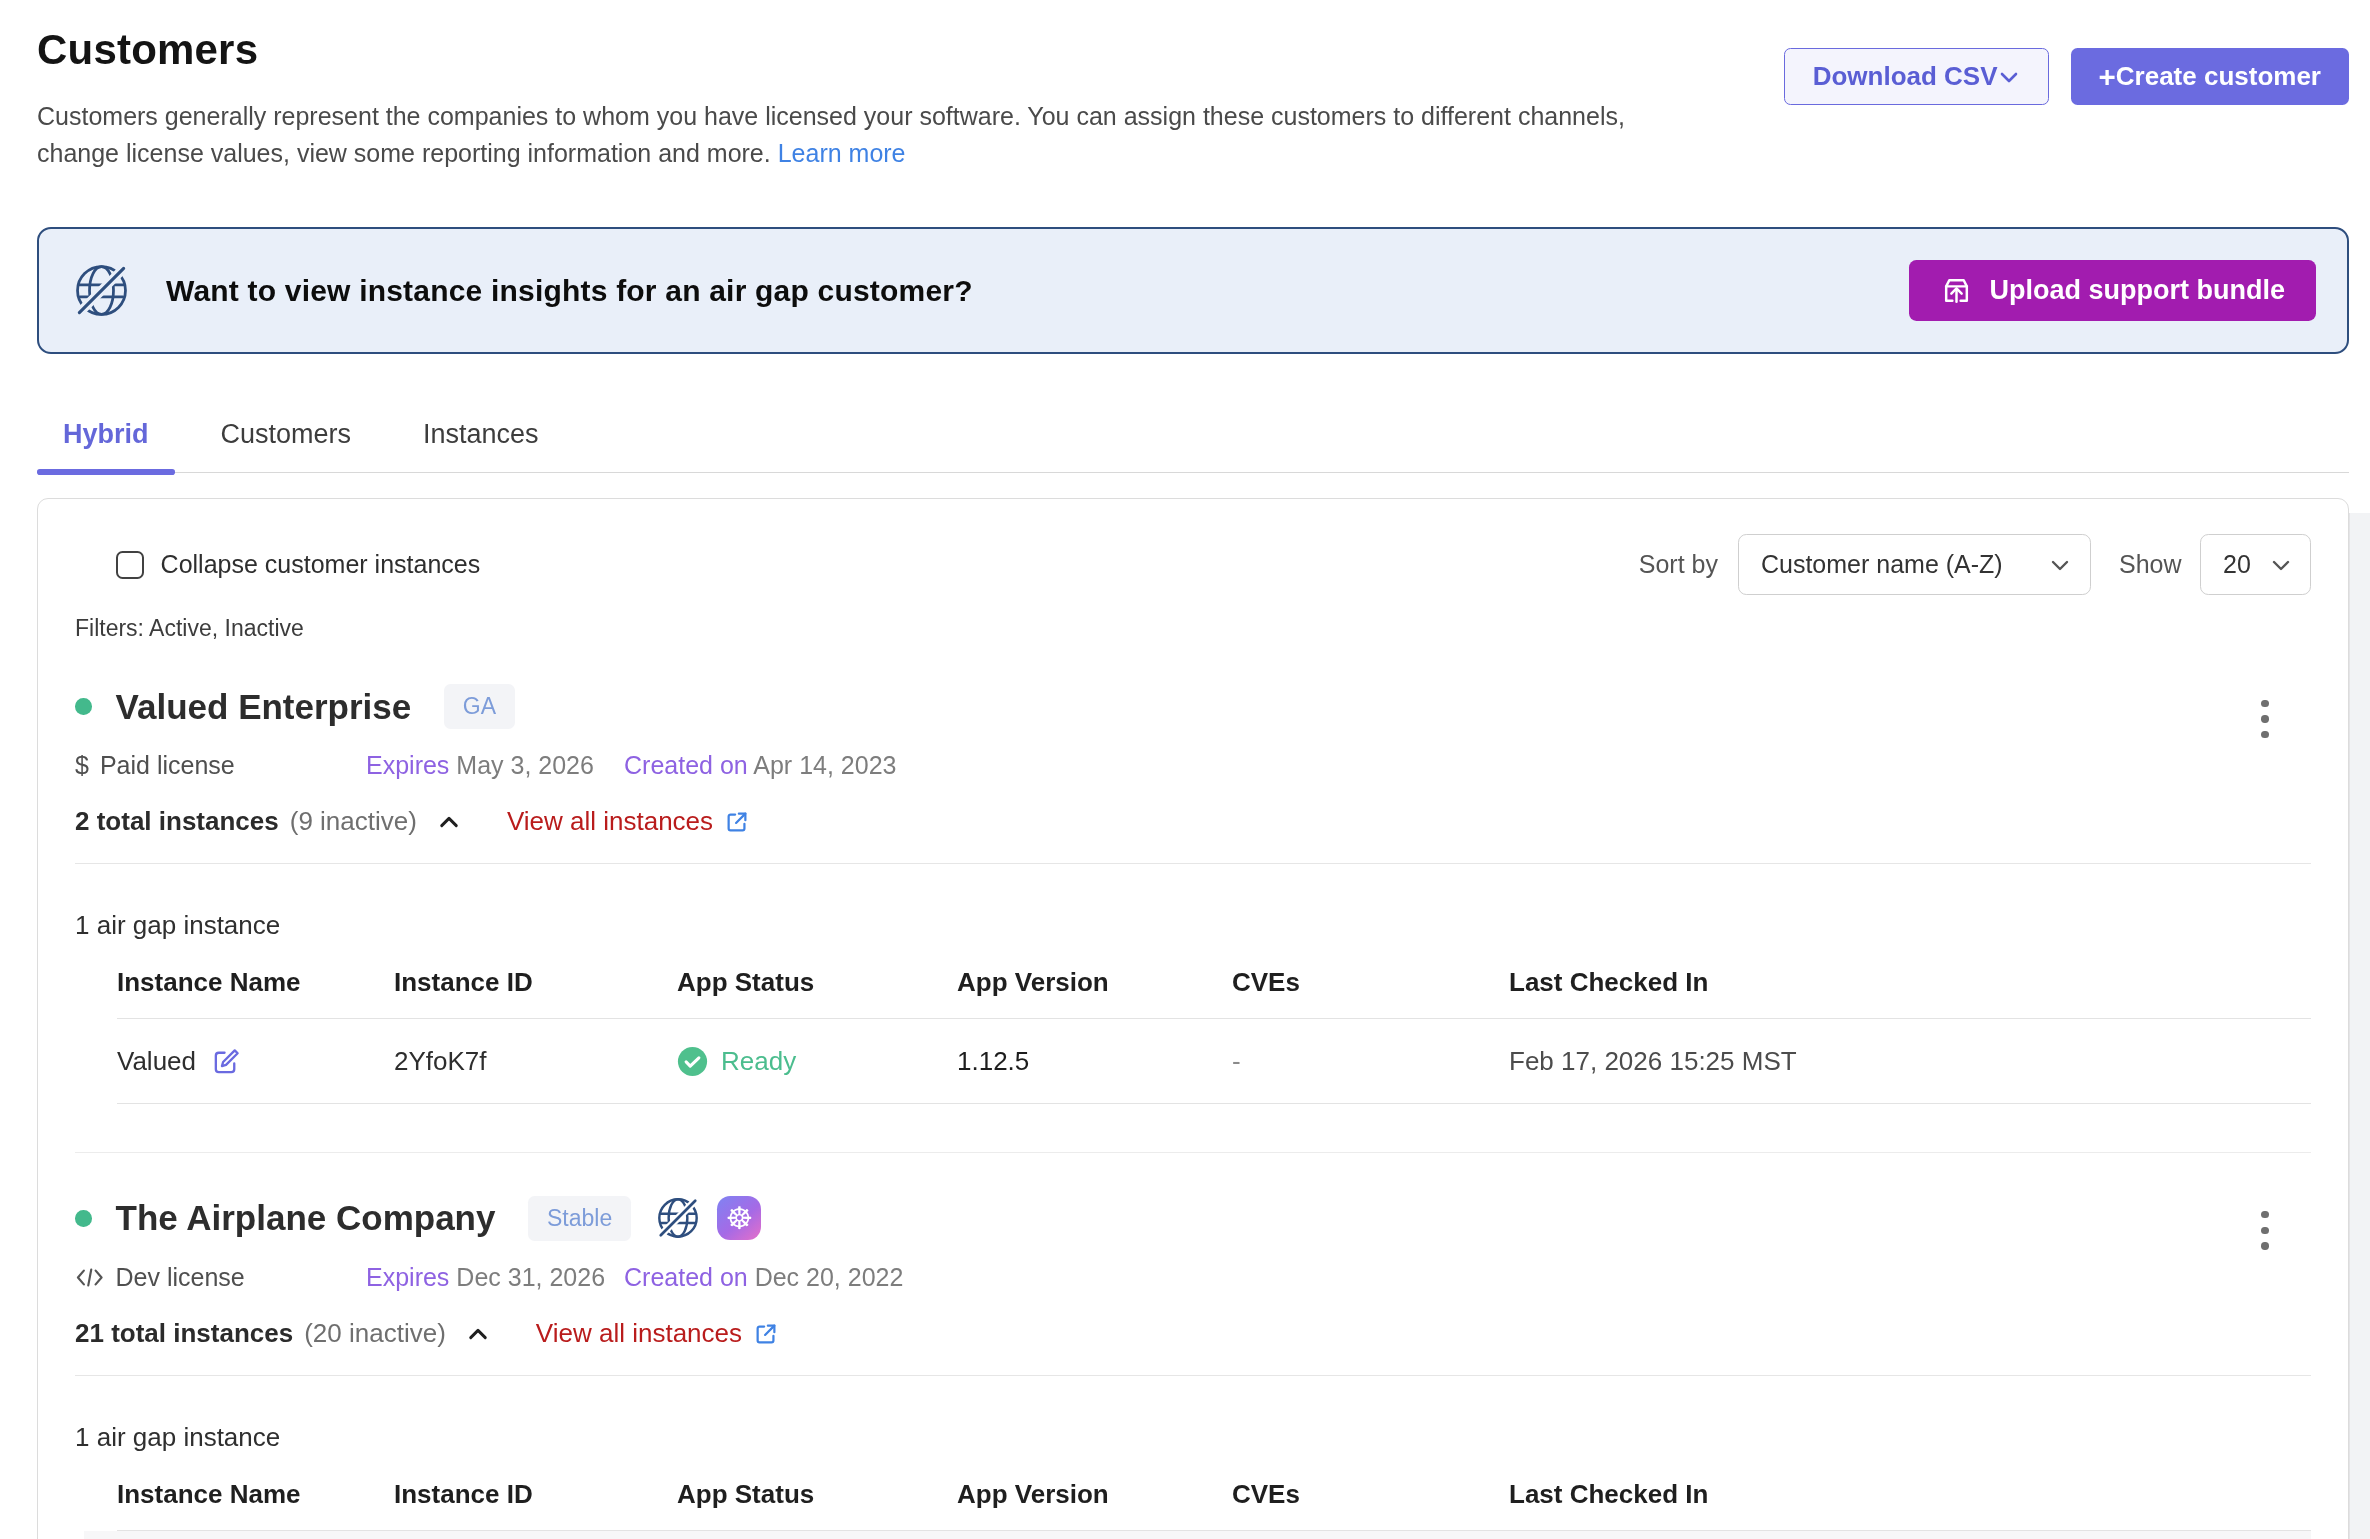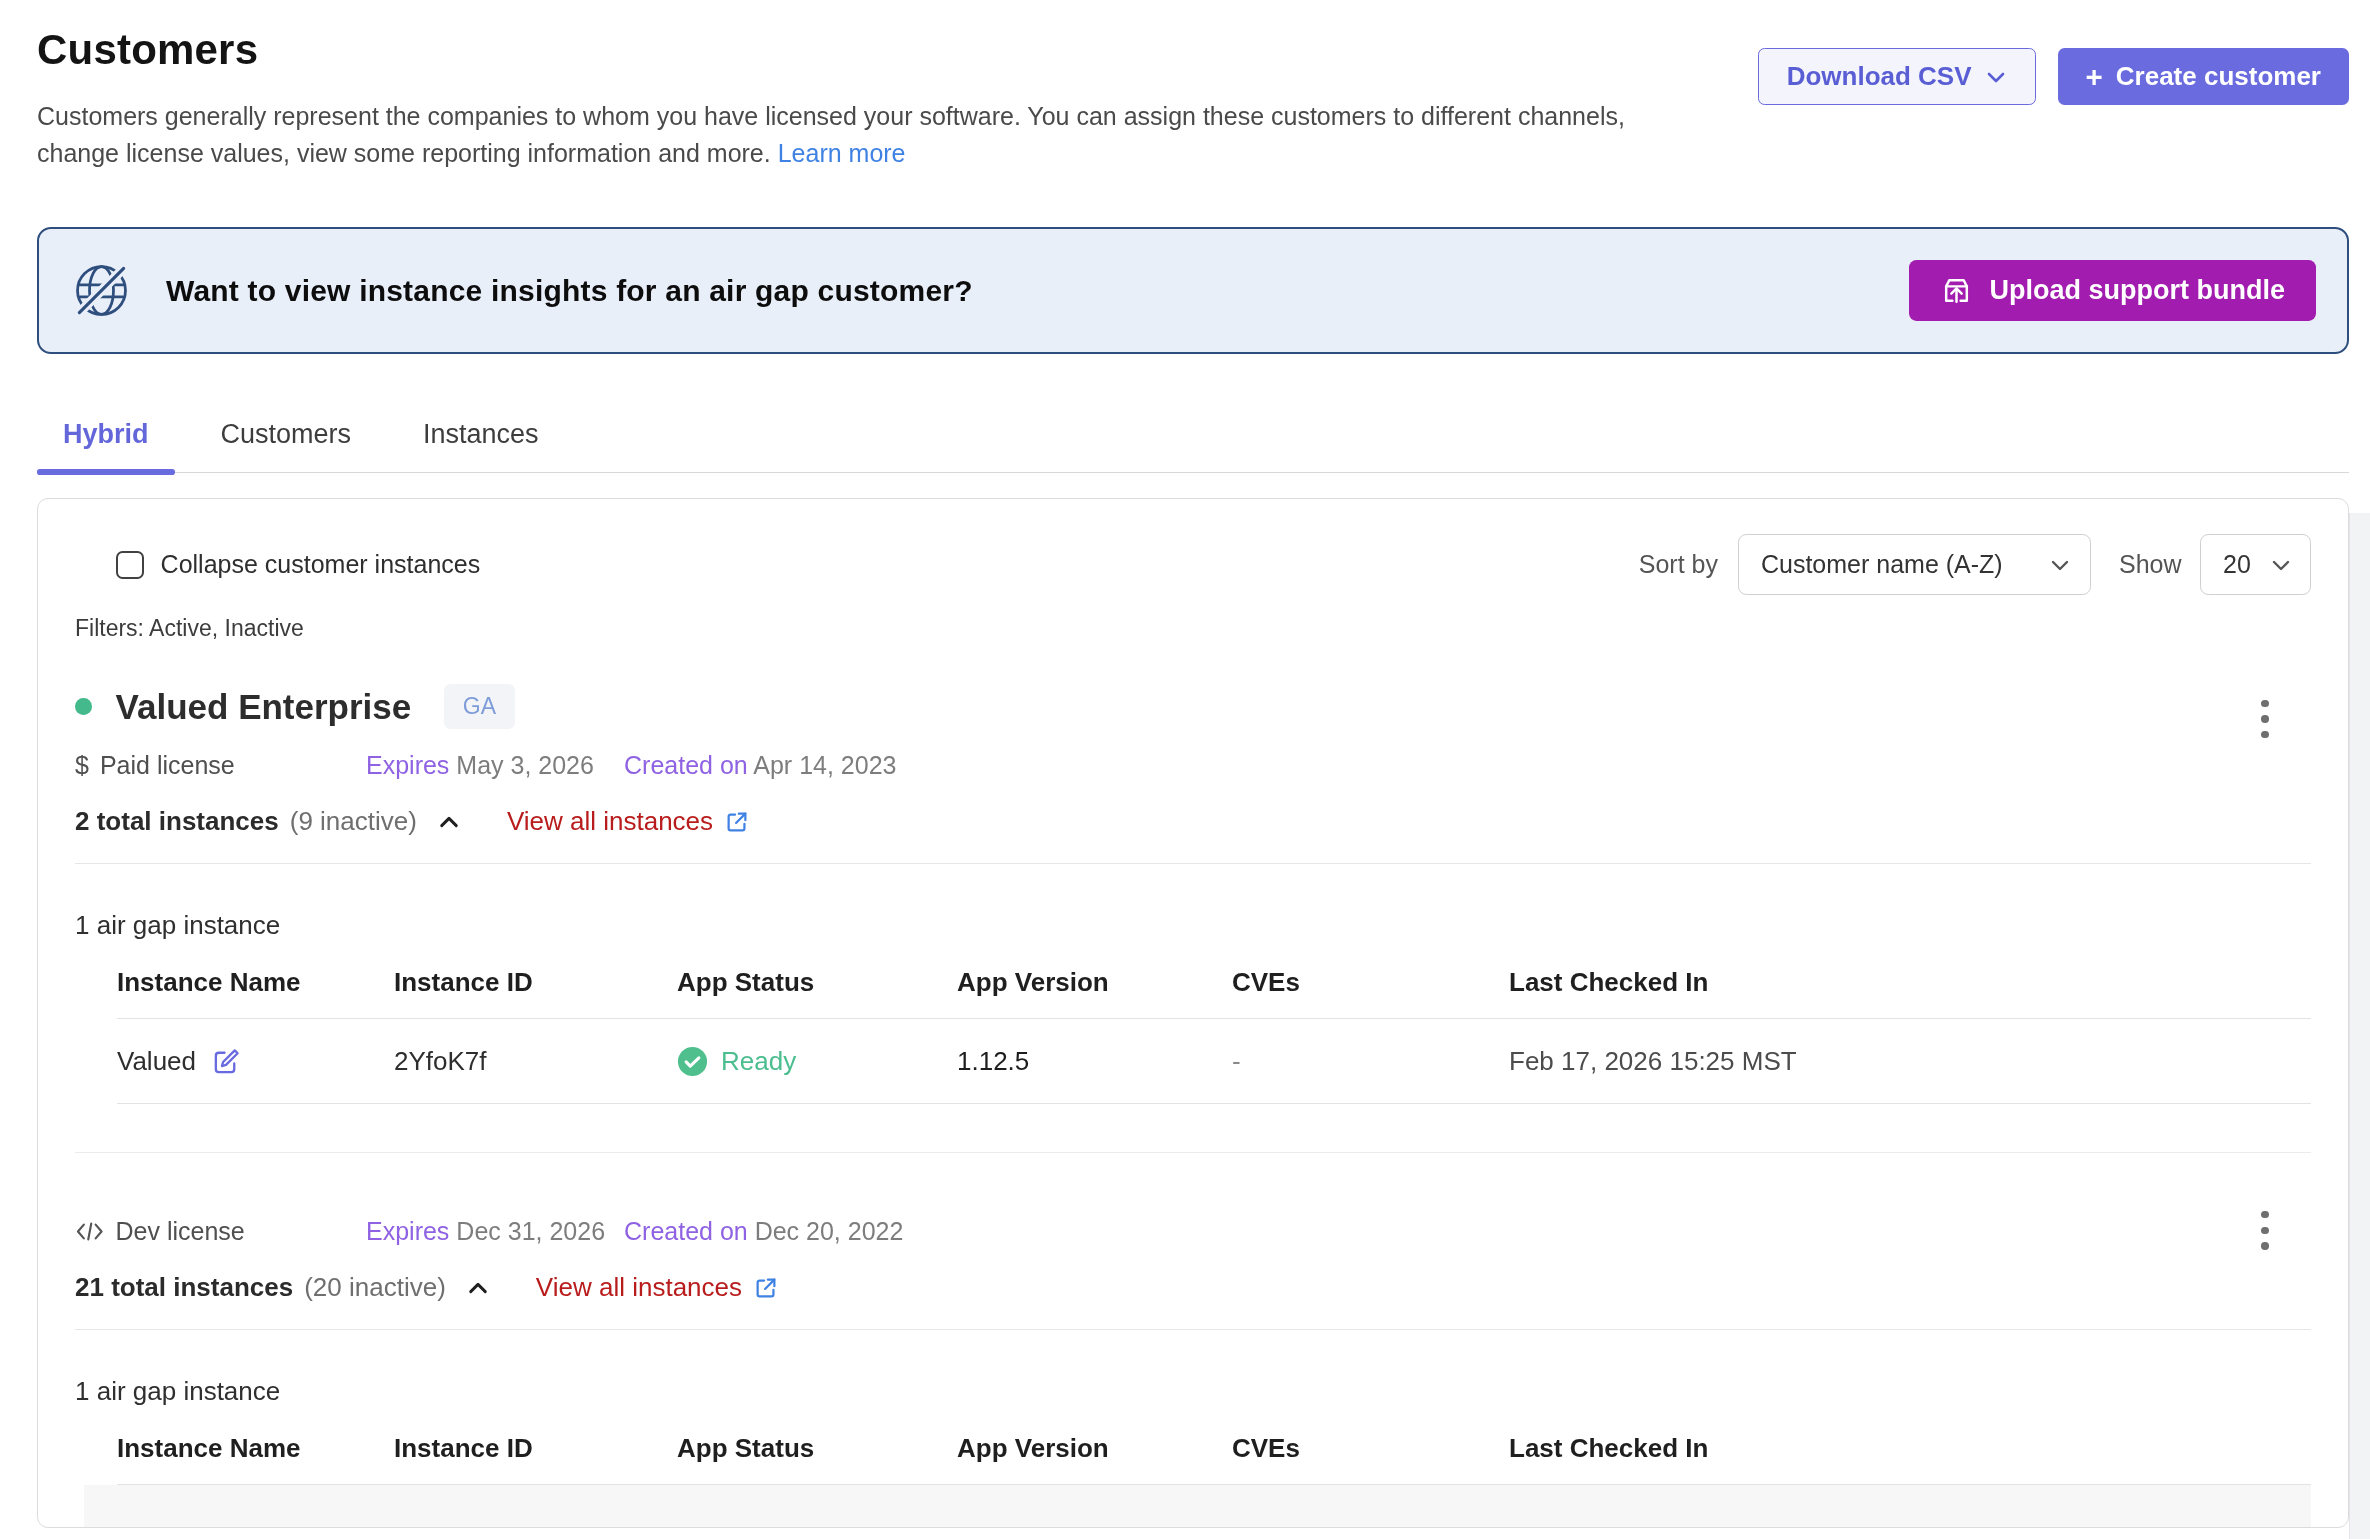--- a/index.html
+++ b/index.html
@@ -8,21 +8,21 @@
   .page { position:relative; width:2370px; height:1539px; overflow:hidden; background:#fff; }
   .content { margin:0 21px 0 37px; }
 
   
   .top { display:flex; align-items:flex-start; padding-top:26px; }
   .top-left { flex:1; }
   h1.page-title { font-size:42px; font-weight:800; color:#141414; letter-spacing:0.2px; }
   .desc { margin-top:24px; font-size:25px; line-height:37px; color:#4a4a4a; max-width:1671px; }
   .desc a { color:#3f82e4; text-decoration:none; cursor:pointer; }
   .top-actions { display:flex; gap:22px; margin-top:22px; }
-  .btn { height:57px; border-radius:6.5px; font-size:26px; font-weight:700; display:flex; align-items:center; gap:13px; padding:0 28px; cursor:pointer; border:none; font-family:inherit; }
+  .btn { height:57px; border-radius:6.5px; font-size:26px; font-weight:700; display:flex; align-items:center; padding:0 28px; cursor:pointer; border:none; font-family:inherit; }
   .btn-outline { color:#5a5ed4; background:#f4f4fd; border:1.8px solid #6a6ade; }
   .btn-solid { color:#fff; background:#6b6be0; }
   .btn-solid .plus { font-size:29.5px; font-weight:700; line-height:1; }
 
   
   .banner { margin-top:55px; height:127px; background:#e9eff9; border:2.3px solid #2e4e7e; border-radius:14px; display:flex; align-items:center; padding:0 31px 0 33px; }
   .banner-title { font-size:30px; font-weight:800; color:#0d0d0d; margin-left:35px; flex:1; letter-spacing:0.2px; }
   .banner-btn { height:61px; border-radius:7.4px; background:#a21caf; color:#fff; font-size:27px; font-weight:700; display:flex; align-items:center; gap:16.6px; padding:0 31px; border:none; cursor:pointer; font-family:inherit; }
 
   
@@ -259,20 +259,40 @@
 
         <div class="section-divider"></div>
       </div>
 
       <div class="customer">
         <div class="kebab">
             <i></i>
             <i></i>
             <i></i>
           </div>
+        <div class="cust-head">
+          <span class="dot"></span>
+          <span class="cust-name">The Airplane Company</span>
+          <span class="badge">Stable</span>
+          <span class="cust-icons">
+            <span>
+              <svg width="46" height="46" viewBox="0 0 64 64" fill="none" stroke="#2e4e7e" stroke-width="3.4" stroke-linecap="round">
+                <circle cx="32" cy="32" r="26"></circle>
+                <ellipse cx="32" cy="32" rx="13" ry="26"></ellipse>
+                <path d="M8 26 H56"></path>
+                  <path d="M9 39 H55"></path>
+                <path d="M8 56 L56 8" stroke="#ffffff" stroke-width="10"></path>
+                <path d="M8 56 L56 8" stroke="#2e4e7e" stroke-width="3.8"></path>
+              </svg>
+            </span>
+            <span class="k8s-badge">
+                <span>☸</span>
+              </span>
+          </span>
+        </div>
         <div class="lic-row">
           <span class="lic">
             <span>
               <svg width="29.5" height="25" viewBox="0 0 30 24" fill="none" stroke="#555" stroke-width="2.2" stroke-linecap="round" stroke-linejoin="round">
                 <path d="M9 5 L3 12 L9 19"></path>
                   <path d="M21 5 L27 12 L21 19"></path>
                   <path d="M16.5 4 L13.5 20"></path>
               </svg>
             </span>
             <span>Dev license</span>

